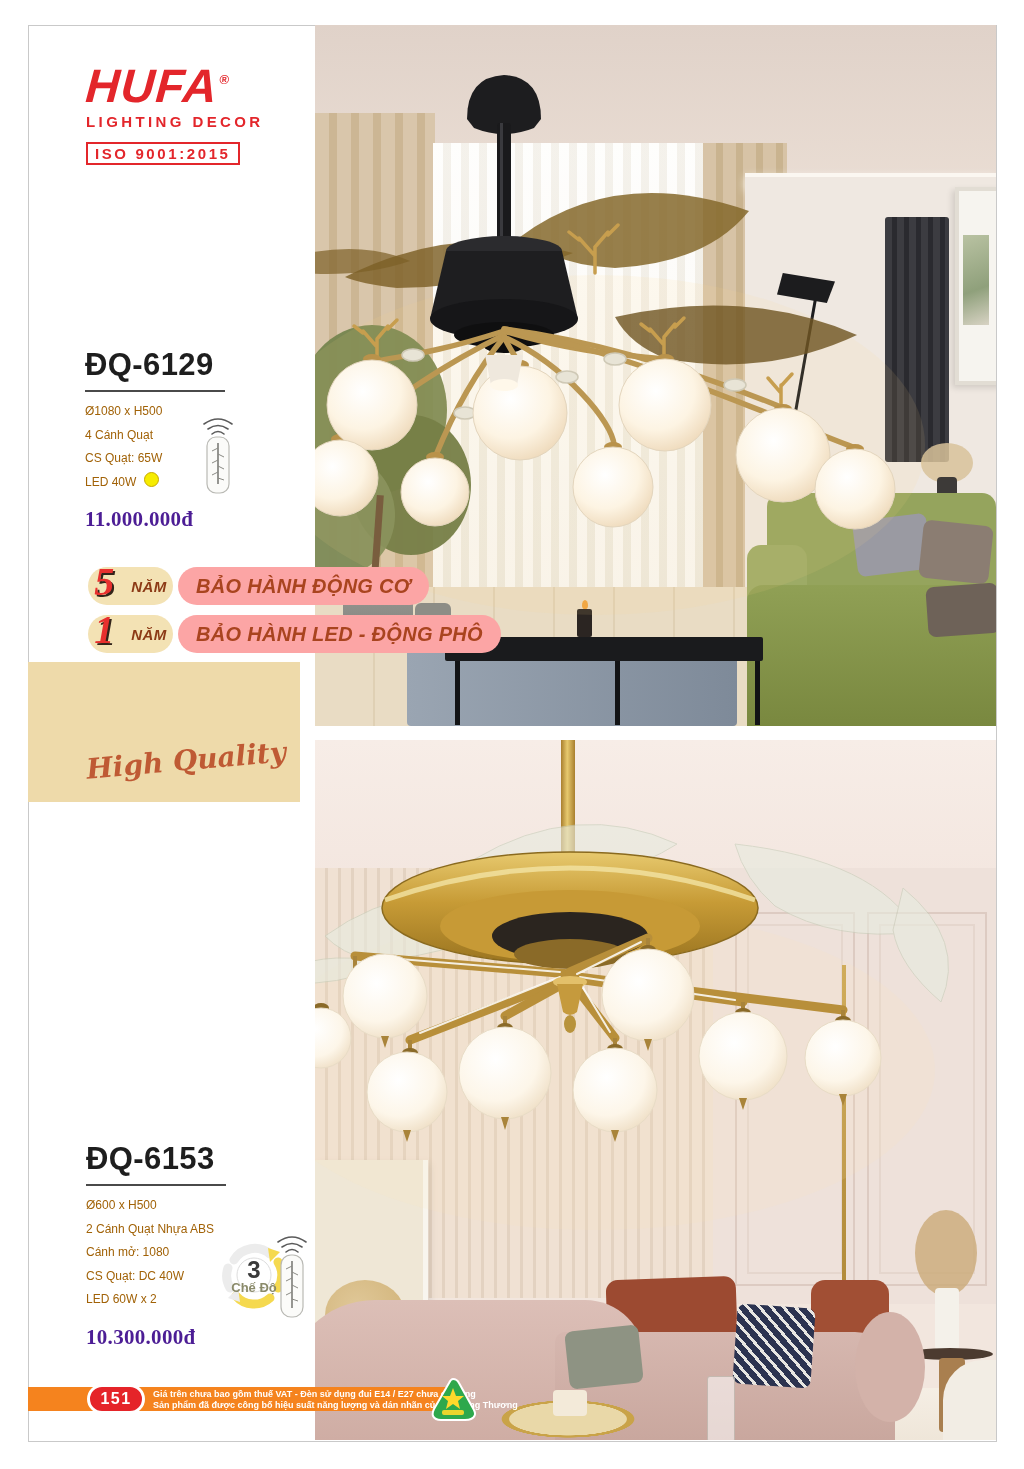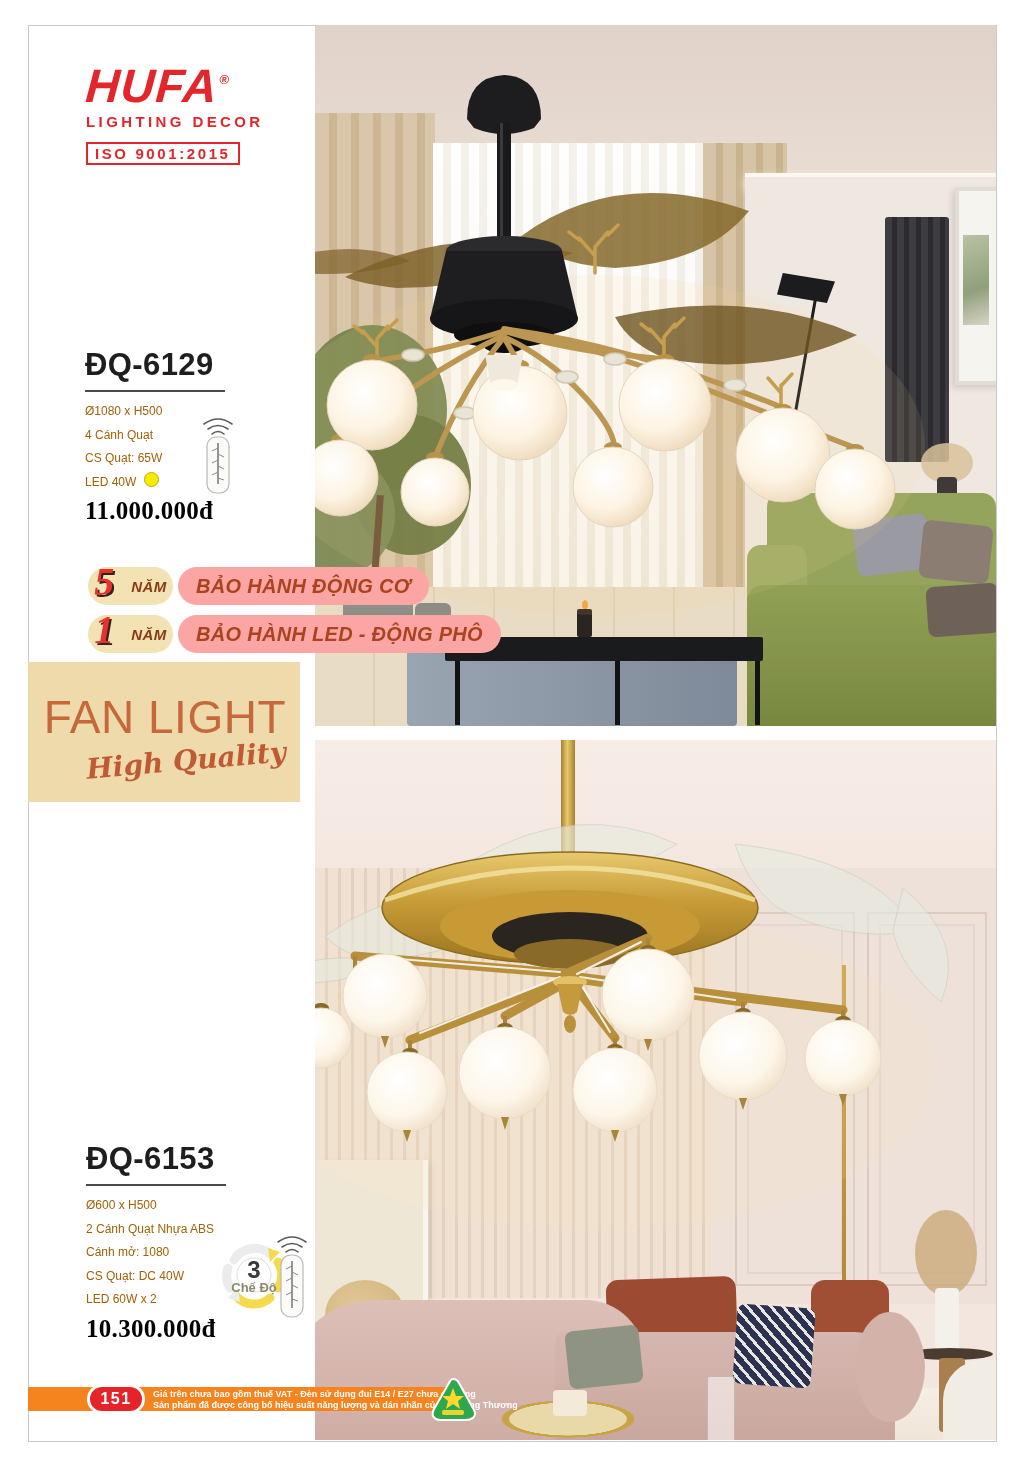--- a/index.html
+++ b/index.html
@@ -84,21 +84,21 @@
   .logo-iso{display:inline-block;border:2px solid #e3262b;padding:1px 7px;font-size:15px;font-weight:700;letter-spacing:2.6px;margin-top:12px;}
 
   
   .prod{position:absolute;z-index:4;width:240px;}
   .prod-1{left:85px;top:347px;}
   .prod-2{left:86px;top:1141px;}
   .prod-code{font-size:31px;font-weight:700;color:#1e1e1e;letter-spacing:.4px;}
   .prod-rule{width:140px;border:none;border-top:2px solid #4a4a4a;margin:7px 0 8px 0;}
   .spec{font-size:12px;color:#a16207;line-height:23.5px;white-space:nowrap;}
   .led-dot{display:inline-block;width:13px;height:13px;border-radius:50%;background:#f6ec00;border:1.5px solid #c8a900;vertical-align:-1px;margin-left:8px;}
-  .price{font-family:"Liberation Serif",serif;font-weight:700;font-size:25px;color:#000000;margin-top:3px;letter-spacing:.3px;}
+  .price{font-family:"Liberation Serif",serif;font-weight:700;font-size:21px;color:#4c1d95;margin-top:13px;letter-spacing:.3px;}
 
   
   .remote{position:absolute;z-index:4;}
   .remote-1{left:198px;top:410px;}
   .remote-2{left:272px;top:1228px;}
 
   
   .mode-icon{position:absolute;z-index:4;left:220px;top:1240px;width:68px;height:70px;}
   .mode-num{position:absolute;left:0;top:16px;width:68px;text-align:center;font-size:24px;font-weight:800;color:#3a3a3a;}
   .mode-label{position:absolute;left:0;top:40px;width:68px;text-align:center;font-size:13px;font-weight:700;color:#8a8a6a;}
@@ -403,21 +403,20 @@
   </div>
   <div class="badge badge-2">
     <div class="num-pill">
       <span class="num">1</span>
       <span class="unit">NĂM</span>
     </div>
     <div class="label-pill">BẢO HÀNH LED - ĐỘNG PHÔ</div>
   </div>
 
   <div class="fanlight">
-    <div class="fanlight-title">FAN LIGHT</div>
     <div class="fanlight-sub">High Quality</div>
   </div>
 
   <div class="prod prod-2">
     <div class="prod-code">ĐQ-6153</div>
     <hr class="prod-rule">
     <div class="spec">Ø600 x H500</div>
     <div class="spec">2 Cánh Quạt Nhựa ABS</div>
     <div class="spec">Cánh mở: 1080</div>
     <div class="spec">CS Quạt: DC 40W</div>

